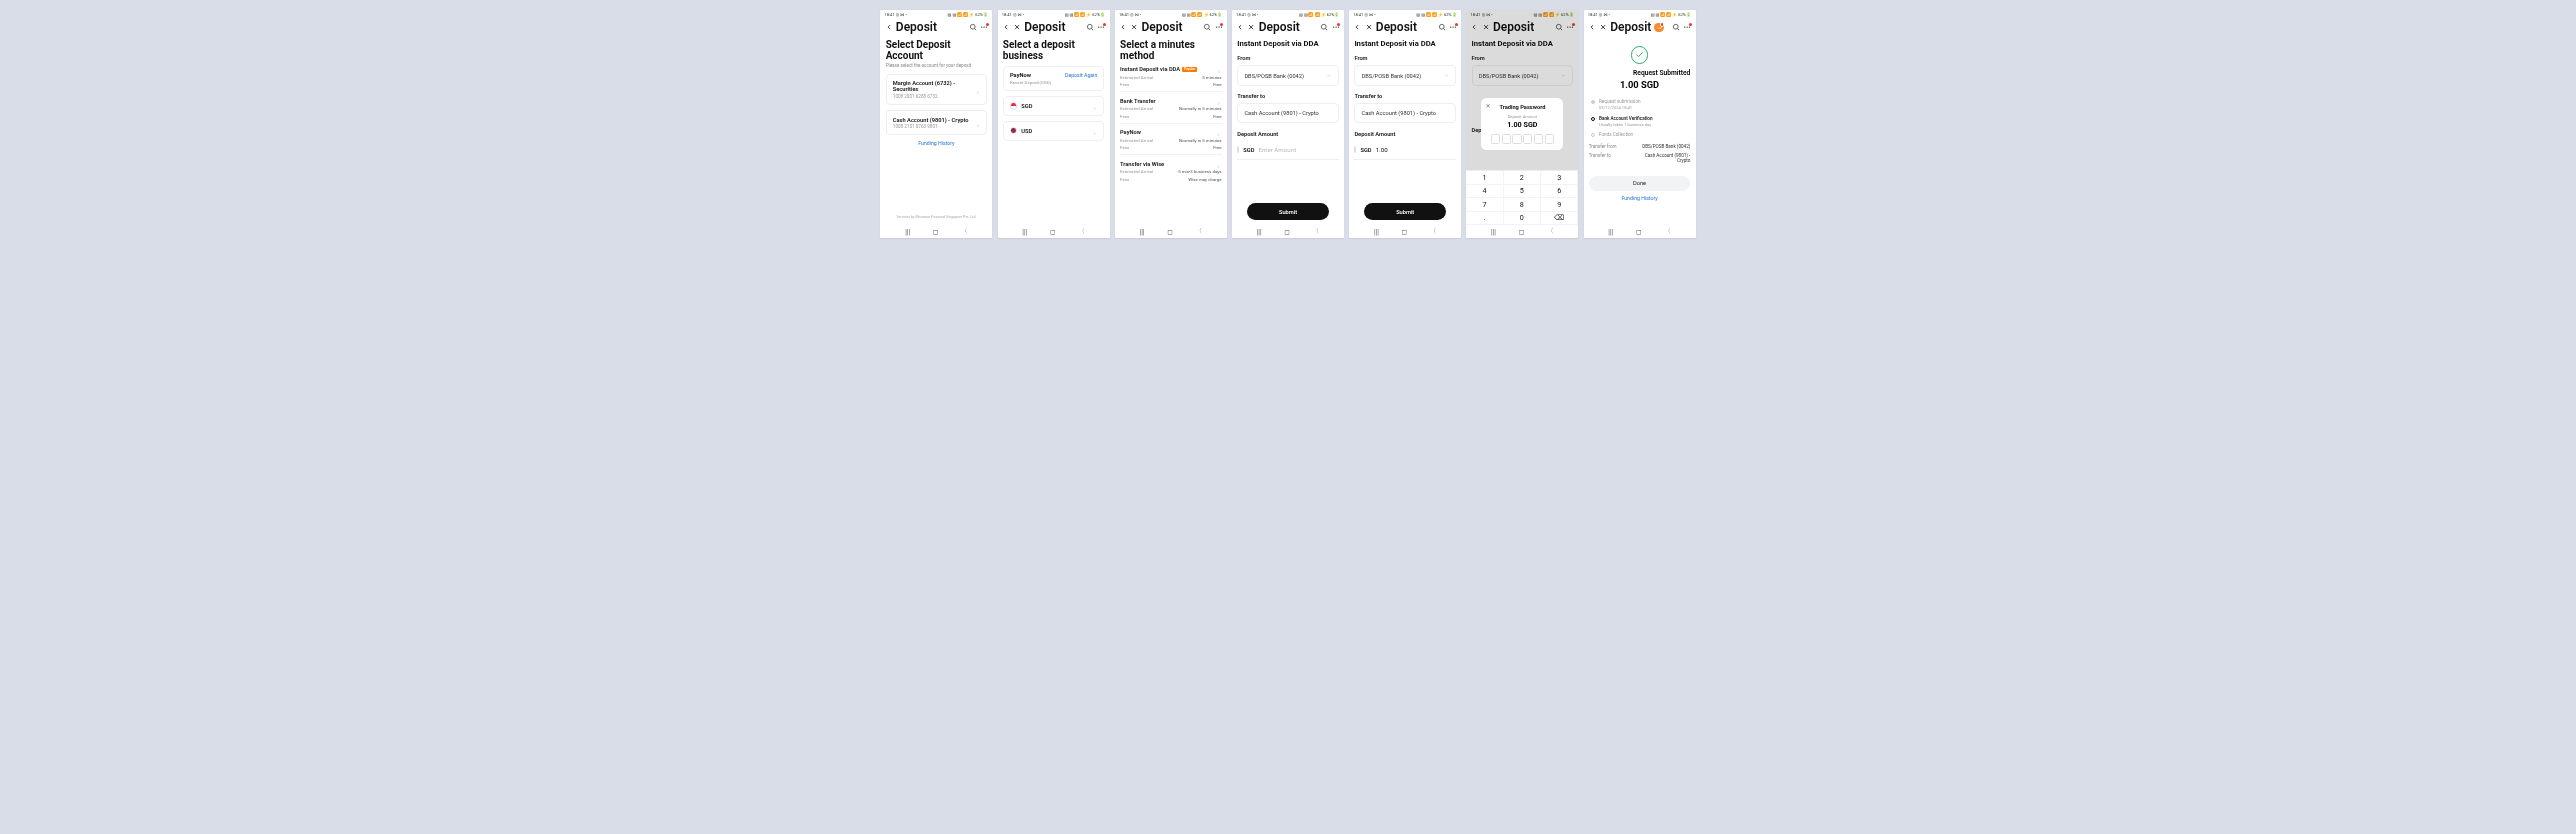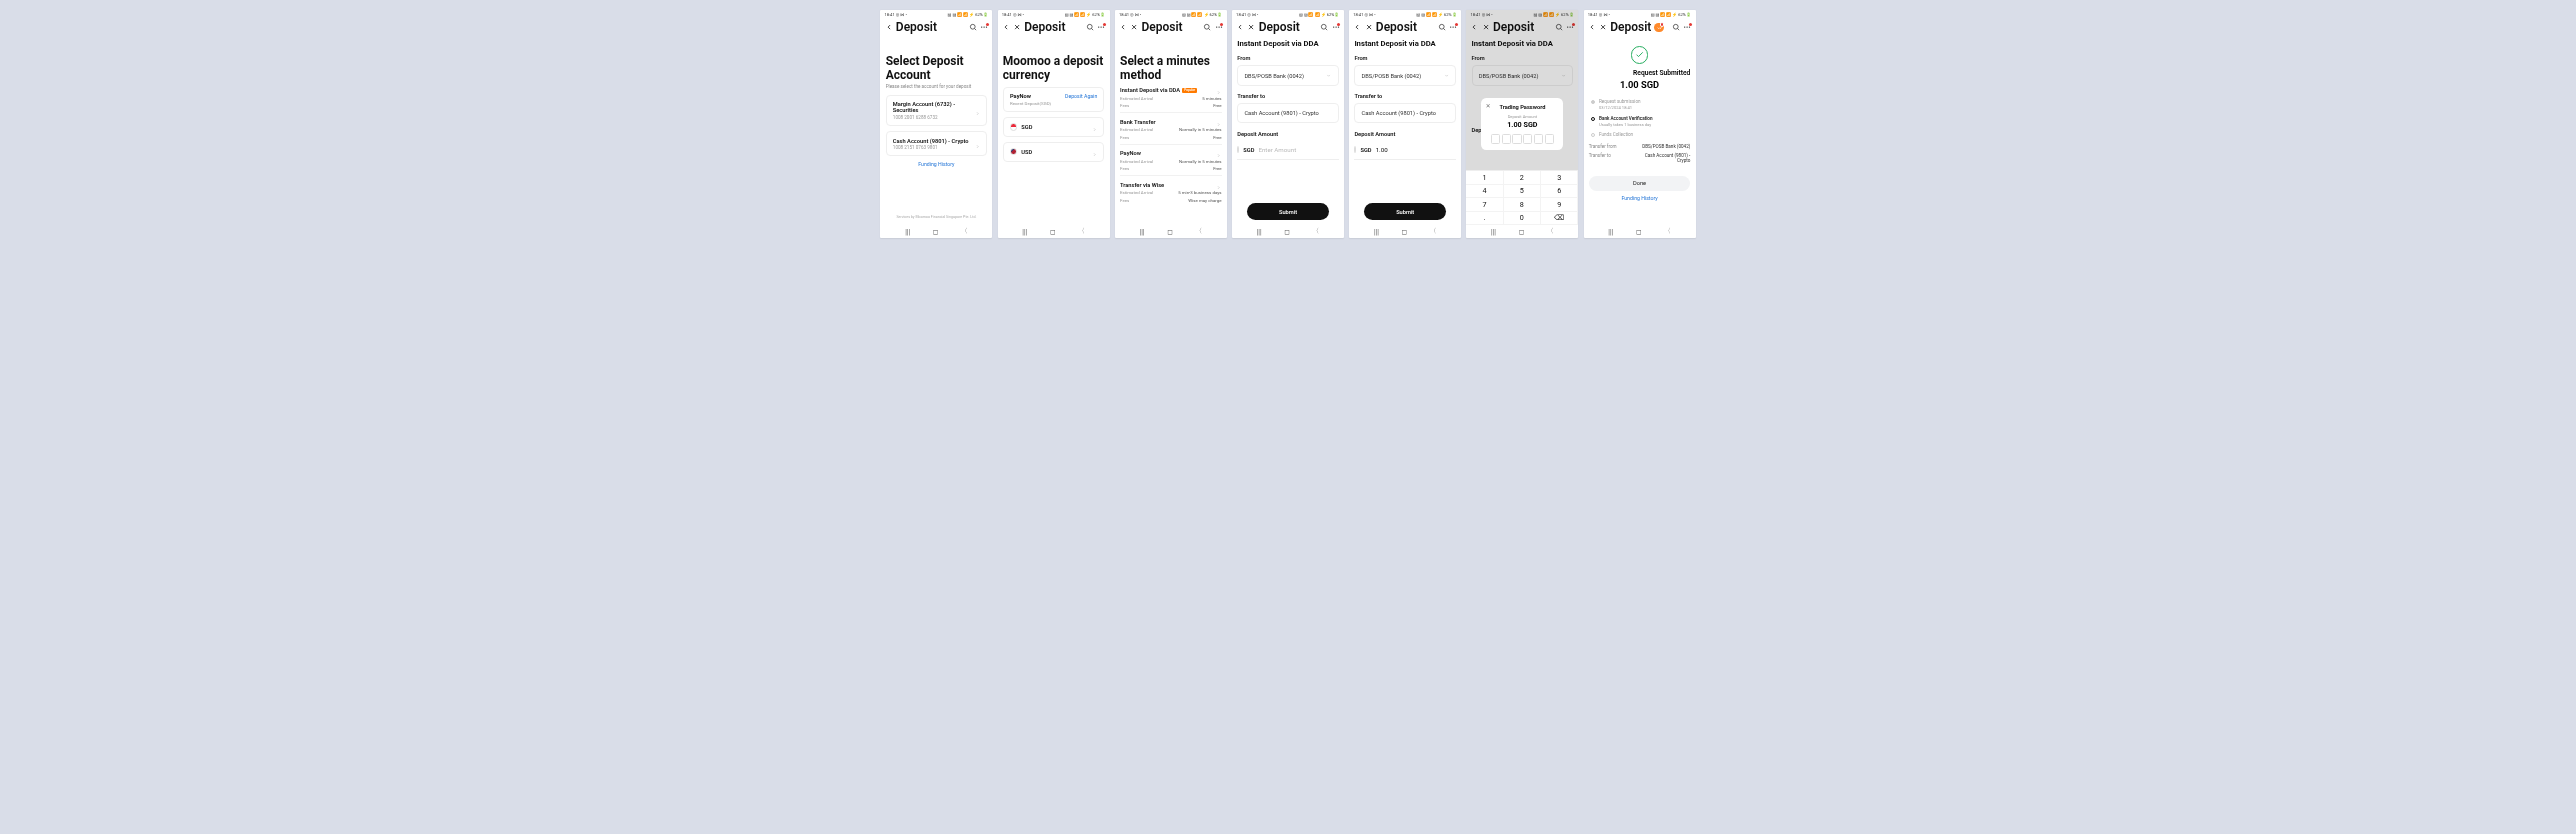--- a/index.html
+++ b/index.html
@@ -9,21 +9,21 @@
   .status-left { display: flex; align-items: center; gap: 1px; }
   .status-right { display: flex; align-items: center; gap: 0.5px; }
   .app-bar { height: 17.5px; display: flex; align-items: center; padding: 0 4.1px; gap: 3.1px; position: relative; }
   .app-bar .title { font-size: 12px; font-weight: 600; color: #111; }
   .app-bar .spacer { flex: 1; }
   .icon { width: 8.2px; height: 8.2px; display: inline-flex; align-items: center; justify-content: center; color: #222; }
   .icon svg { width: 100%; height: 100%; }
   .badge-dot { width: 3.1px; height: 3.1px; background: #e53935; border-radius: 50%; position: absolute; top: -0.5px; right: -0.5px; }
   .more-wrap { position: relative; }
   .content { flex: 1; padding: 0 5.2px; overflow: hidden; }
-  .page-title { font-size: 12px; font-weight: 700; color: #111; margin-top: 18px; }
+  .page-title { font-size: 10px; font-weight: 700; color: #111; margin-top: 3px; }
   .page-sub { font-size: 4.6px; color: #888; margin-top: 2.1px; margin-bottom: 6.2px; }
   .card { border: 0.5px solid #eee; border-radius: 4.1px; padding: 5.2px 6.2px; margin-bottom: 5.2px; display: flex; align-items: center; gap: 4.1px; position: relative; }
   .card .body { flex: 1; }
   .card .line1 { font-size: 5.7px; font-weight: 600; color: #111; }
   .card .line2 { font-size: 4.6px; color: #999; margin-top: 1.5px; }
   .chev { width: 5.2px; height: 5.2px; color: #bbb; }
   .link { color: #2576d7; font-size: 5.2px; text-align: center; margin-top: 5.2px; }
   .footer-note { position: absolute; bottom: 19.6px; left: 0; right: 0; text-align: center; font-size: 3.6px; color: #aaa; }
   .nav-bar { height: 13.4px; display: flex; justify-content: space-around; align-items: center; padding: 0 13.4px; }
   .nav-bar span { font-size: 6.7px; color: #555; }
@@ -173,21 +173,21 @@
     <span class="icon more-wrap">
         <svg viewBox="0 0 24 24" fill="currentColor">
           <circle cx="5" cy="12" r="2"></circle>
           <circle cx="12" cy="12" r="2"></circle>
           <circle cx="19" cy="12" r="2"></circle>
         </svg>
         <span class="badge-dot"></span>
       </span>
   </div>
   <div class="content">
-    <div class="page-title">Moomoo a deposit currency</div>
+    <div class="page-title">Select a deposit business</div>
     <div class="paynow-card">
       <div>
         <div class="l1">PayNow</div>
         <div class="l2">Recent Deposit(SGD)</div>
       </div>
       <div class="action">Deposit Again</div>
     </div>
     <div class="card">
       <span class="flag flag-sg"></span>
       <div class="body">

